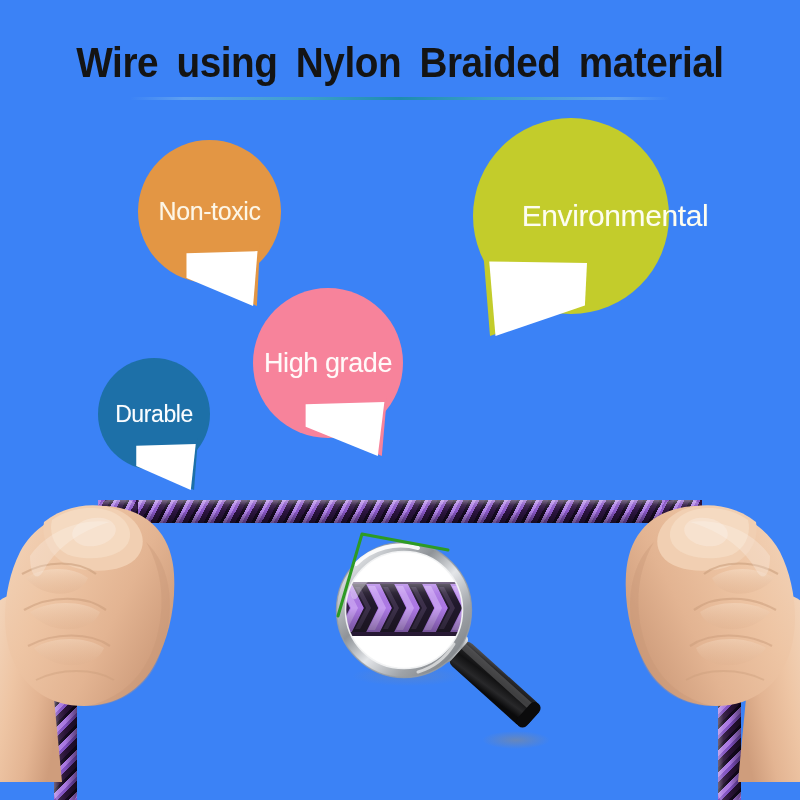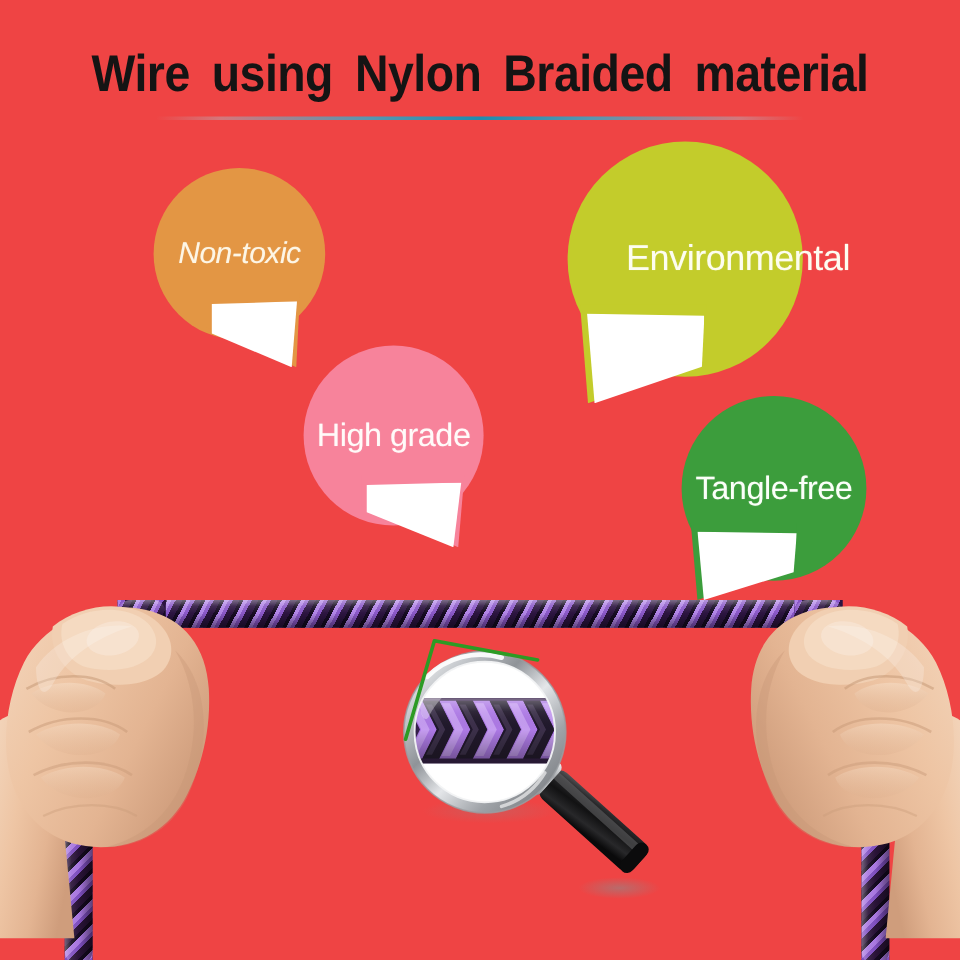--- a/index.html
+++ b/index.html
@@ -3,21 +3,21 @@
 <meta charset="utf-8">
 <title>Wire using Nylon Braided material</title>
 <style>
   html,body{margin:0;padding:0;}
   body{
     width:800px;height:800px;
     background:#ffffff;
     font-family:"Liberation Sans","DejaVu Sans",sans-serif;
     overflow:hidden;
   }
-  #stage{position:relative;width:800px;height:800px;background:#ef4444;overflow:hidden;}
+  #stage{position:relative;width:800px;height:800px;background:#3b82f6;overflow:hidden;}
 
   
   #title{
     position:absolute;left:0;top:38px;width:800px;
     text-align:center;
     font-size:43px;
     font-weight:700;
     color:#141414;
     letter-spacing:-0.5px;
     word-spacing:9px;
@@ -347,21 +347,21 @@
 
       <circle cx="82" cy="76" r="63" fill="none" stroke="url(#chrome)" stroke-width="9"></circle>
       <circle cx="82" cy="76" r="67.5" fill="none" stroke="#9a9da1" stroke-width="1.4" opacity=".8"></circle>
       <circle cx="82" cy="76" r="58.5" fill="none" stroke="#f2f3f4" stroke-width="1.6" opacity=".95"></circle>
 
       <path d="M34,30 A63,63 0 0 1 96,14" stroke="#ffffff" stroke-width="4" fill="none" stroke-linecap="round" opacity=".9"></path>
       <path d="M132,110 A63,63 0 0 1 96,138" stroke="#ffffff" stroke-width="3" fill="none" stroke-linecap="round" opacity=".6"></path>
     </svg>
   </div>
 
-  <div class="bubble" style="left:128px;top:140px;width:143px;height:143px;z-index:20;font-style:italic;">
+  <div class="bubble" style="left:138px;top:140px;width:143px;height:143px;z-index:20;">
     <div class="disc" style="background:#e39644;"></div>
     <div style="position:absolute;left:44px;top:104px;width:78px;height:62px;
                 background:#e39644;
                 clip-path:polygon(0% 0%, 100% 0%, 96% 100%, 0% 46%);"></div>
     <div style="position:absolute;left:47px;top:110px;width:74px;height:56px;
                 background:#ffffff;
                 clip-path:polygon(2% 6%, 98% 2%, 92% 100%, 2% 50%);"></div>
     <div class="label" style="font-size:25px;color:#fdf6e6;">Non-toxic</div>
   </div>
 
@@ -380,26 +380,26 @@
     <div class="disc" style="background:#f7839b;"></div>
     <div style="position:absolute;left:48px;top:108px;width:86px;height:60px;
                 background:#f7839b;
                 clip-path:polygon(0% 0%, 100% 0%, 94% 100%, 0% 42%);"></div>
     <div style="position:absolute;left:51px;top:114px;width:82px;height:54px;
                 background:#ffffff;
                 clip-path:polygon(2% 4%, 98% 0%, 90% 100%, 2% 46%);"></div>
     <div class="label" style="font-size:27px;color:#fffaf9;">High grade</div>
   </div>
 
-
-
-  <div class="bubble" style="left:568px;top:330px;width:154px;height:154px;z-index:20;">
-    <div class="disc" style="background:#3c9d3c;"></div>
-    <div style="position:absolute;left:4px;top:106px;width:92px;height:64px;
-                background:#3c9d3c;
-                clip-path:polygon(4% 0%, 100% 0%, 100% 56%, 10% 100%);"></div>
-    <div style="position:absolute;left:8px;top:112px;width:88px;height:58px;
+  <div class="bubble" style="left:98px;top:358px;width:112px;height:112px;z-index:20;">
+    <div class="disc" style="background:#1d70a8;"></div>
+    <div style="position:absolute;left:34px;top:80px;width:66px;height:52px;
+                background:#1d70a8;
+                clip-path:polygon(0% 0%, 100% 0%, 94% 100%, 0% 44%);"></div>
+    <div style="position:absolute;left:37px;top:86px;width:62px;height:46px;
                 background:#ffffff;
-                clip-path:polygon(6% 2%, 100% 4%, 97% 60%, 12% 100%);"></div>
-    <div class="label" style="font-size:27px;color:#fbfff9;">Tangle-free</div>
-  </div>
+                clip-path:polygon(2% 4%, 98% 0%, 90% 100%, 2% 48%);"></div>
+    <div class="label" style="font-size:23px;color:#fbfdff;">Durable</div>
+  </div>
+
+
 
 </div>
 
 </body></html>

